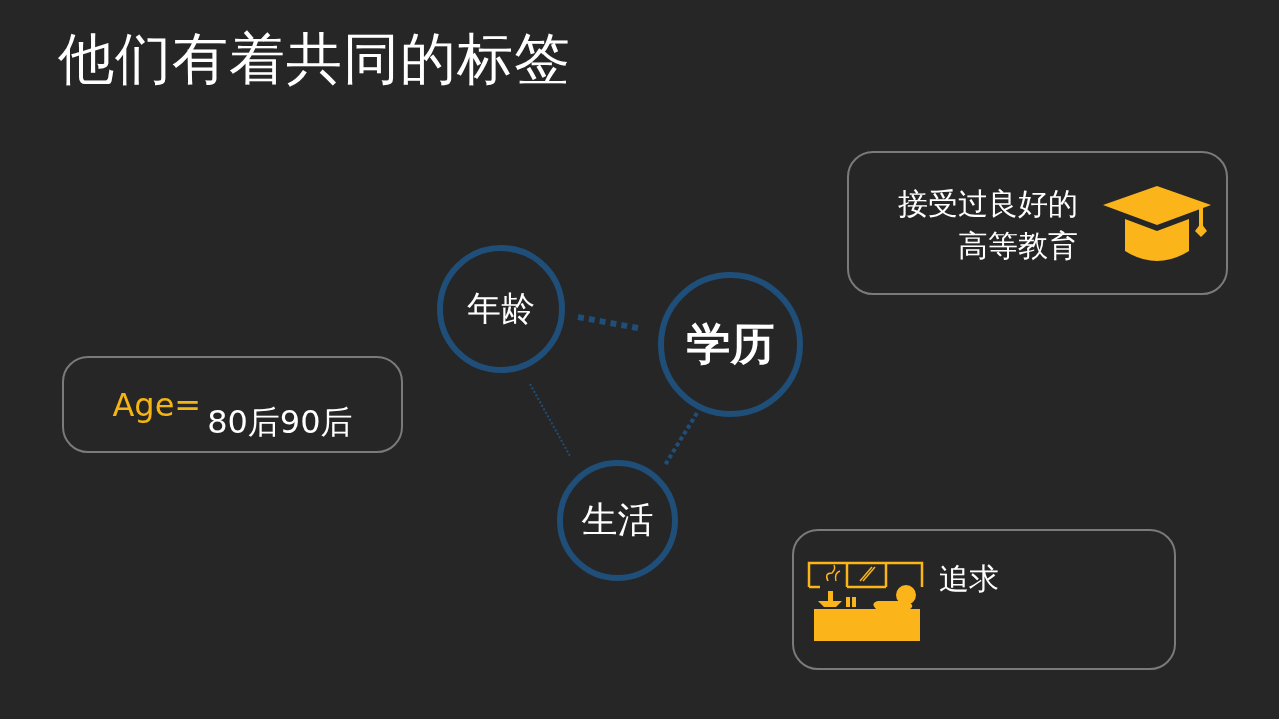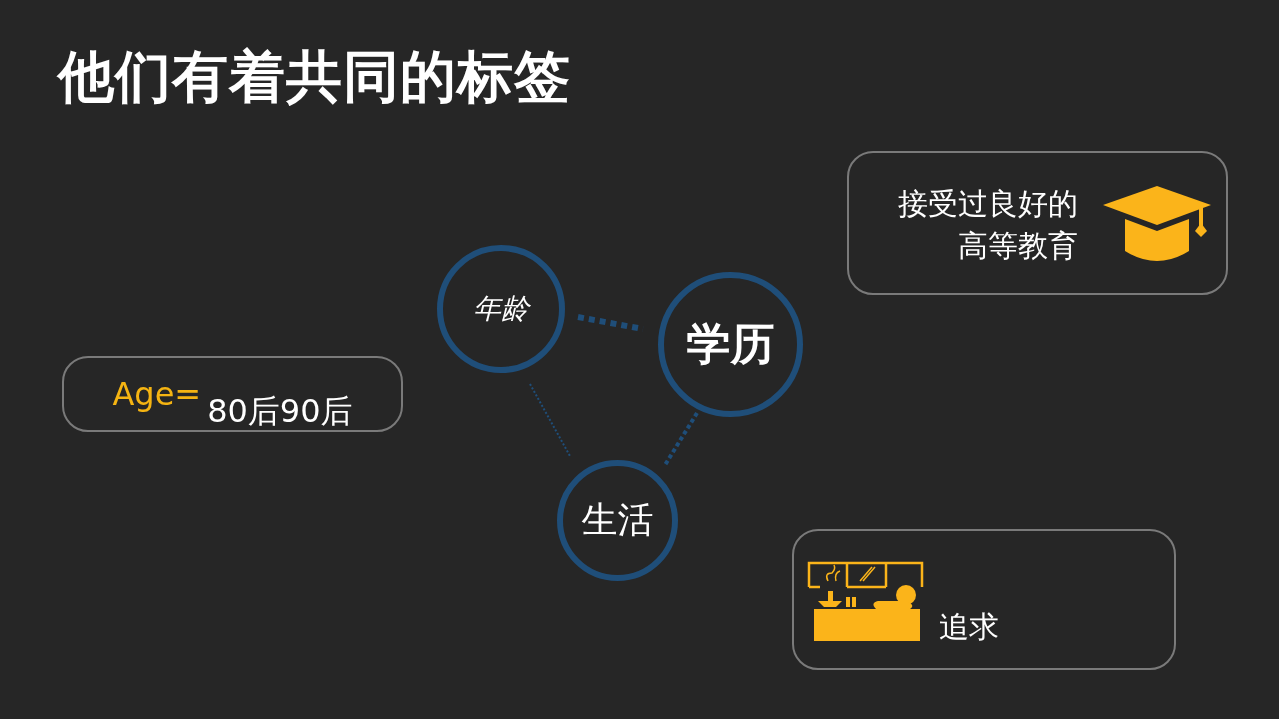--- a/index.html
+++ b/index.html
@@ -1,42 +1,42 @@
 <!DOCTYPE html>
 <html><head>
 <meta charset="utf-8">
 <style>
   html, body { margin:0; padding:0; }
   body {
     width:1279px; height:719px; background:#262626; position:relative; overflow:hidden;
     font-family: "DejaVu Sans", "Liberation Sans", sans-serif; color:#ffffff;
   }
   .title {
-    position:absolute; left:58px; top:40px; font-size:56px; font-weight:bold;
+    position:absolute; left:58px; top:22px; font-size:56px; font-weight:normal;
     letter-spacing:1px; color:#ffffff; white-space:nowrap;
   }
   .box {
     position:absolute; border:2px solid #7a7a7a; border-radius:26px; box-sizing:border-box;
     background:#262626;
   }
-  .age-box { left:62px; top:356px; width:341px; height:76px; display:flex; align-items:center; justify-content:center; font-size:32px; }
+  .age-box { left:62px; top:356px; width:341px; height:97px; display:flex; align-items:center; justify-content:center; font-size:32px; }
   .age-key { color:#f5b412; }
   .age-val { color:#ffffff; margin-left:6px;margin-top:36px; }
   .edu-box { left:847px; top:151px; width:381px; height:144px; }
   .edu-text { position:absolute; right:148px; top:30px; text-align:right; font-size:30px; line-height:42px; }
   .edu-icon { position:absolute; left:252px; top:32px; width:112px; height:82px; }
   .life-box { left:792px; top:529px; width:384px; height:141px; }
   .life-icon { position:absolute; left:12px; top:28px; width:118px; height:84px; }
-  .life-text { position:absolute; left:145px; top:26px; font-size:30px; line-height:44px; white-space:nowrap;margin-top:48px; }
+  .life-text { position:absolute; left:145px; top:26px; font-size:30px; line-height:44px; white-space:nowrap; }
   .links { position:absolute; left:0; top:0; width:1279px; height:719px; }
   .node {
     position:absolute; border:6px solid #1f4e79; border-radius:50%; box-sizing:border-box;
     display:flex; align-items:center; justify-content:center; color:#ffffff; background:transparent;
   }
-  .node-age { left:437px; top:245px; width:128px; height:128px; font-size:28px;font-style:italic; }
+  .node-age { left:437px; top:245px; width:128px; height:128px; font-size:34px; }
   .node-edu { left:658px; top:272px; width:145px; height:145px; font-size:44px;font-weight:bold; }
   .node-life { left:557px; top:460px; width:121px; height:121px; font-size:36px;font-family:Liberation Serif, serif; }
 </style>
 </head>
 <body>
 
 <div class="title">他们有着共同的标签</div>
 
 <div class="box age-box">
   <span class="age-key">Age=</span>

